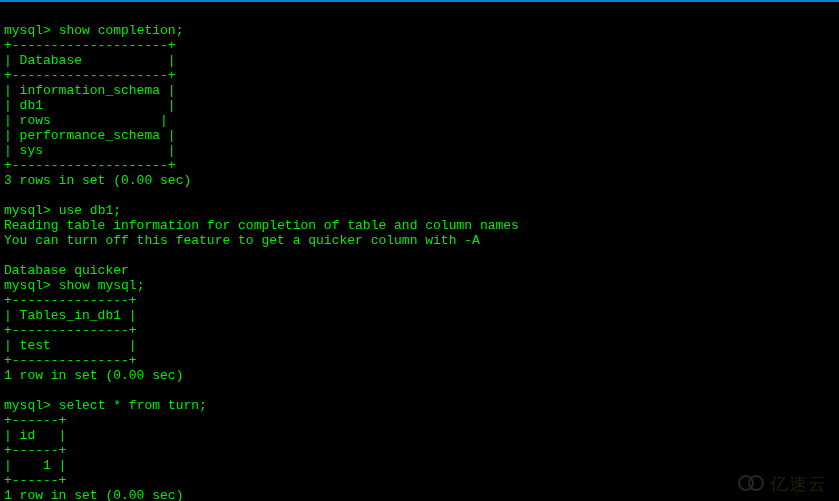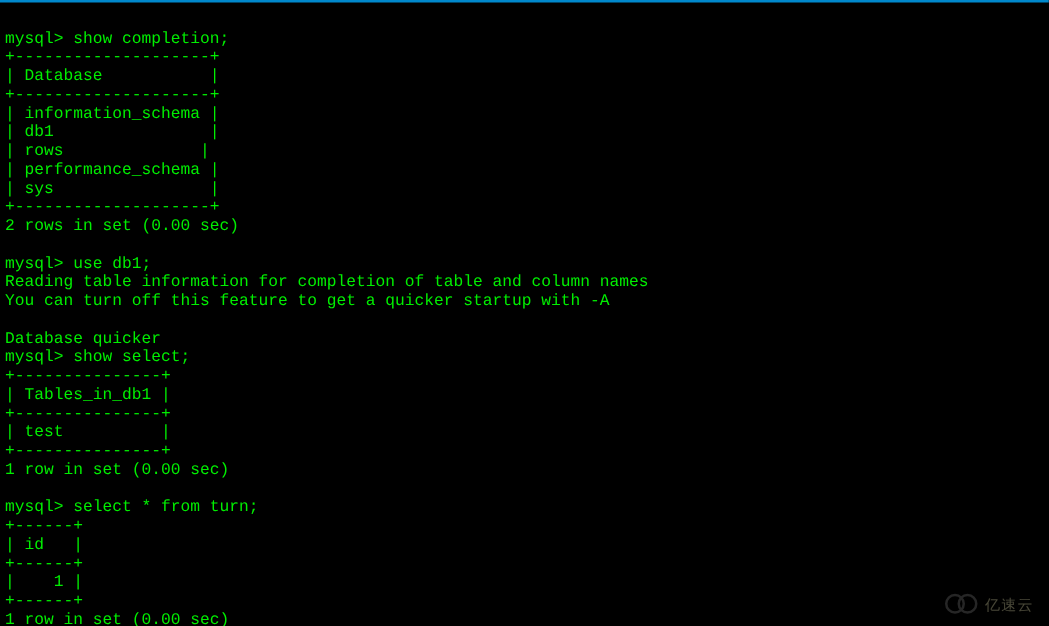--- a/index.html
+++ b/index.html
@@ -42,47 +42,47 @@
       width: 16px;
       height: 16px;
       border: 2px solid #888;
       border-radius: 50%;
       top: 0;
     }
     .watermark-circle.c1 { left: 0; }
     .watermark-circle.c2 { left: 10px; }
     .watermark-text {
       font-family: "Microsoft YaHei", sans-serif;
-      font-size: 12px;
-      color: #fef9c3;
+      font-size: 18px;
+      color: #4d7c0f;
       letter-spacing: 1px;
     }
   </style>
 </head>
 <body>
 
 <div class="terminal">
 <span>mysql&gt;</span> <span>show completion;</span>
 <span>+--------------------+</span>
 <span>| Database           |</span>
 <span>+--------------------+</span>
 <span>| information_schema |</span>
 <span>| db1                |</span>
 <span>| rows              |</span>
 <span>| performance_schema |</span>
 <span>| sys                |</span>
 <span>+--------------------+</span>
-<span>2 rows in set (0.00 sec)</span>
+<span>3 rows in set (0.00 sec)</span>
 
 <span>mysql&gt;</span> <span>use db1;</span>
 <span>Reading table information for completion of table and column names</span>
-<span>You can turn off this feature to get a quicker startup with -A</span>
+<span>You can turn off this feature to get a quicker column with -A</span>
 
 <span>Database quicker</span>
-<span>mysql&gt;</span> <span>show select;</span>
+<span>mysql&gt;</span> <span>show mysql;</span>
 <span>+---------------+</span>
 <span>| Tables_in_db1 |</span>
 <span>+---------------+</span>
 <span>| test          |</span>
 <span>+---------------+</span>
 <span>1 row in set (0.00 sec)</span>
 
 <span>mysql&gt;</span> <span>select * from turn;</span>
 <span>+------+</span>
 <span>| id   |</span>

